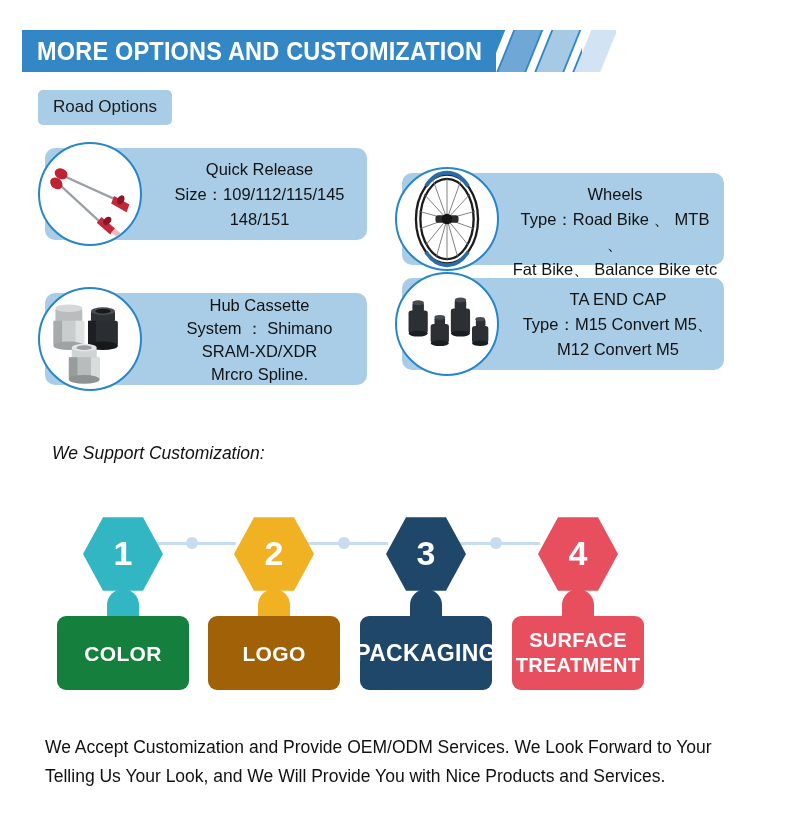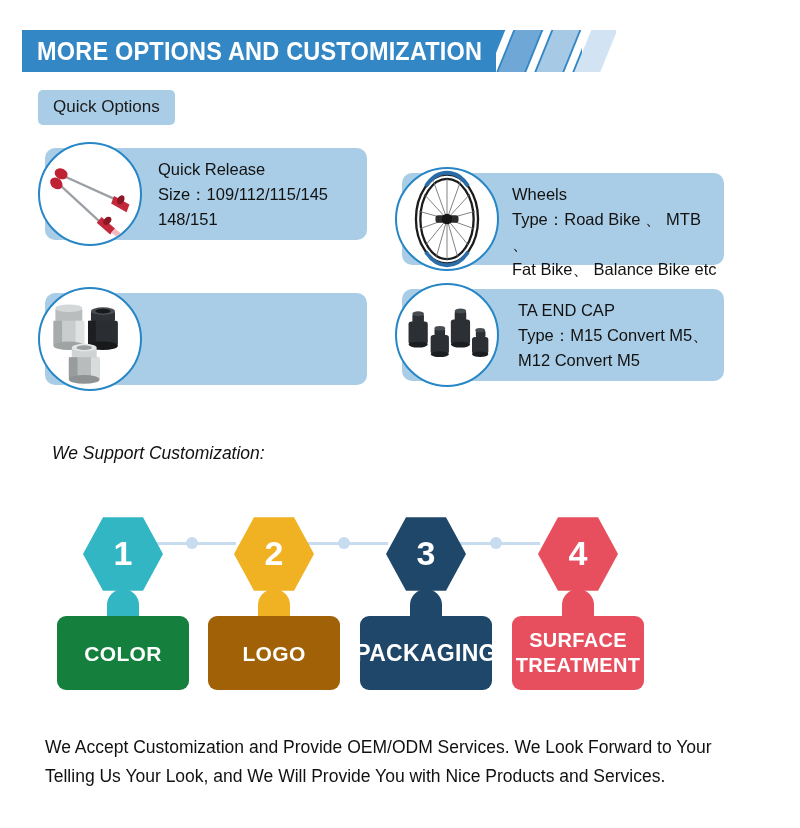--- a/index.html
+++ b/index.html
@@ -59,39 +59,40 @@
   
   .card {
     position: absolute;
     width: 322px; height: 92px;
     background: #a9cde6;
     border-radius: 10px;
   }
   .card.c1 { left: 45px;  top: 148px; }
   .card.c2 { left: 402px; top: 148px; margin-top: 25px; }
   .card.c3 { left: 45px;  top: 293px; }
-  .card.c4 { left: 402px; top: 289px; }
+  .card.c4 { left: 402px; top: 278px; }
 
   .card-circle {
     position: absolute;
     width: 104px; height: 104px;
     border-radius: 50%;
     background: #ffffff;
     border: 2px solid #2686c6;
     left: -7px; top: -6px;
     overflow: hidden;
   }
   .card-text {
     position: absolute;
     left: 113px; top: 6px;
     right: 6px;
     color: #121212;
     font-size: 16.5px;
     line-height: 25px;
     white-space: pre-line;
+    text-align: center;
   }
   .card.c1 .card-text { top: 9px; }
   .card.c2 .card-text { top: 9px; left: 110px; }
   .card.c3 .card-text { top: 1px; line-height: 23px; }
   .card.c4 .card-text { top: 9px; left: 116px; }
 
   
   .art { position: absolute; inset: 0; }
 
   
@@ -180,21 +181,21 @@
   </div>
   <div class="banner-stripes">
     <div class="stripe s0"></div>
     <div class="stripe s1"></div>
     <div class="stripe s2"></div>
     <div class="stripe s3"></div>
     <div class="stripe s4"></div>
     <div class="stripe s5"></div>
   </div>
 
-  <div class="pill">Quick Options</div>
+  <div class="pill">Road Options</div>
 
   <div class="card c1">
     <div class="card-circle">
       <svg class="art" viewBox="0 0 104 104">
         <g>
           <line x1="24" y1="33" x2="88" y2="62" stroke="#9aa0a6" stroke-width="2.4"></line>
           <line x1="20" y1="42" x2="70" y2="88" stroke="#9aa0a6" stroke-width="2.4"></line>
           <ellipse cx="22" cy="31" rx="7" ry="5.5" fill="#bf2233" transform="rotate(24 22 31)"></ellipse>
           <ellipse cx="17" cy="41" rx="7" ry="5.5" fill="#bf2233" transform="rotate(40 17 41)"></ellipse>
           <path d="M77 54 L93 63 L90 71 L74 62 Z" fill="#c2283a"></path>
@@ -265,20 +266,24 @@
           <rect x="33" y="61" width="26" height="12" rx="2" fill="#cfd3d3"></rect>
           <rect x="30" y="71" width="32" height="23" rx="2" fill="#b8bcbc"></rect>
           <rect x="30" y="71" width="9" height="23" fill="#989c9c"></rect>
           <rect x="53" y="71" width="9" height="23" fill="#d9dcdc"></rect>
           <ellipse cx="46" cy="61" rx="13" ry="4" fill="#e3e6e6"></ellipse>
           <ellipse cx="46" cy="61" rx="8" ry="2.4" fill="#9a9e9e"></ellipse>
           <ellipse cx="46" cy="94" rx="16" ry="4.5" fill="#8e9292"></ellipse>
         </g>
       </svg>
     </div>
+    <div class="card-text"><span>Hub Cassette</span>
+<span>System ： Shimano
+SRAM-XD/XDR
+Mrcro Spline.</span></div>
   </div>
 
   <div class="card c4">
     <div class="card-circle">
       <svg class="art" viewBox="0 0 104 104">
         <g fill="#2c3034">
           <rect x="12" y="38" width="20" height="24" rx="3"></rect>
           <rect x="16" y="30" width="12" height="10" rx="2"></rect>
           <ellipse cx="22" cy="30" rx="6" ry="2.6" fill="#474c51"></ellipse>
           <ellipse cx="22" cy="62" rx="10" ry="3" fill="#1b1e21"></ellipse>

